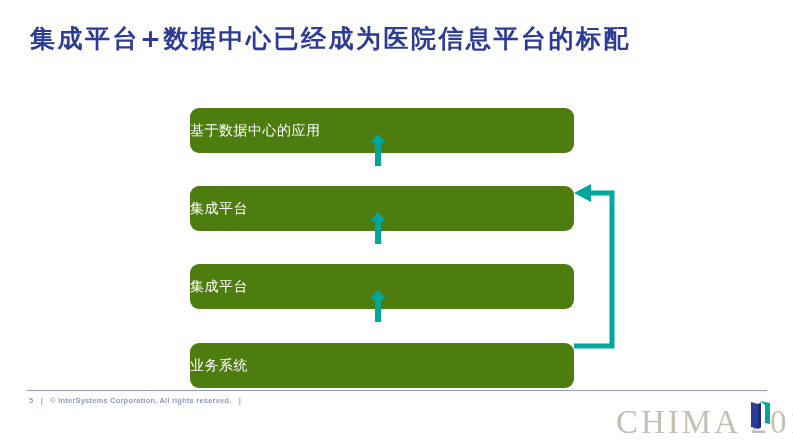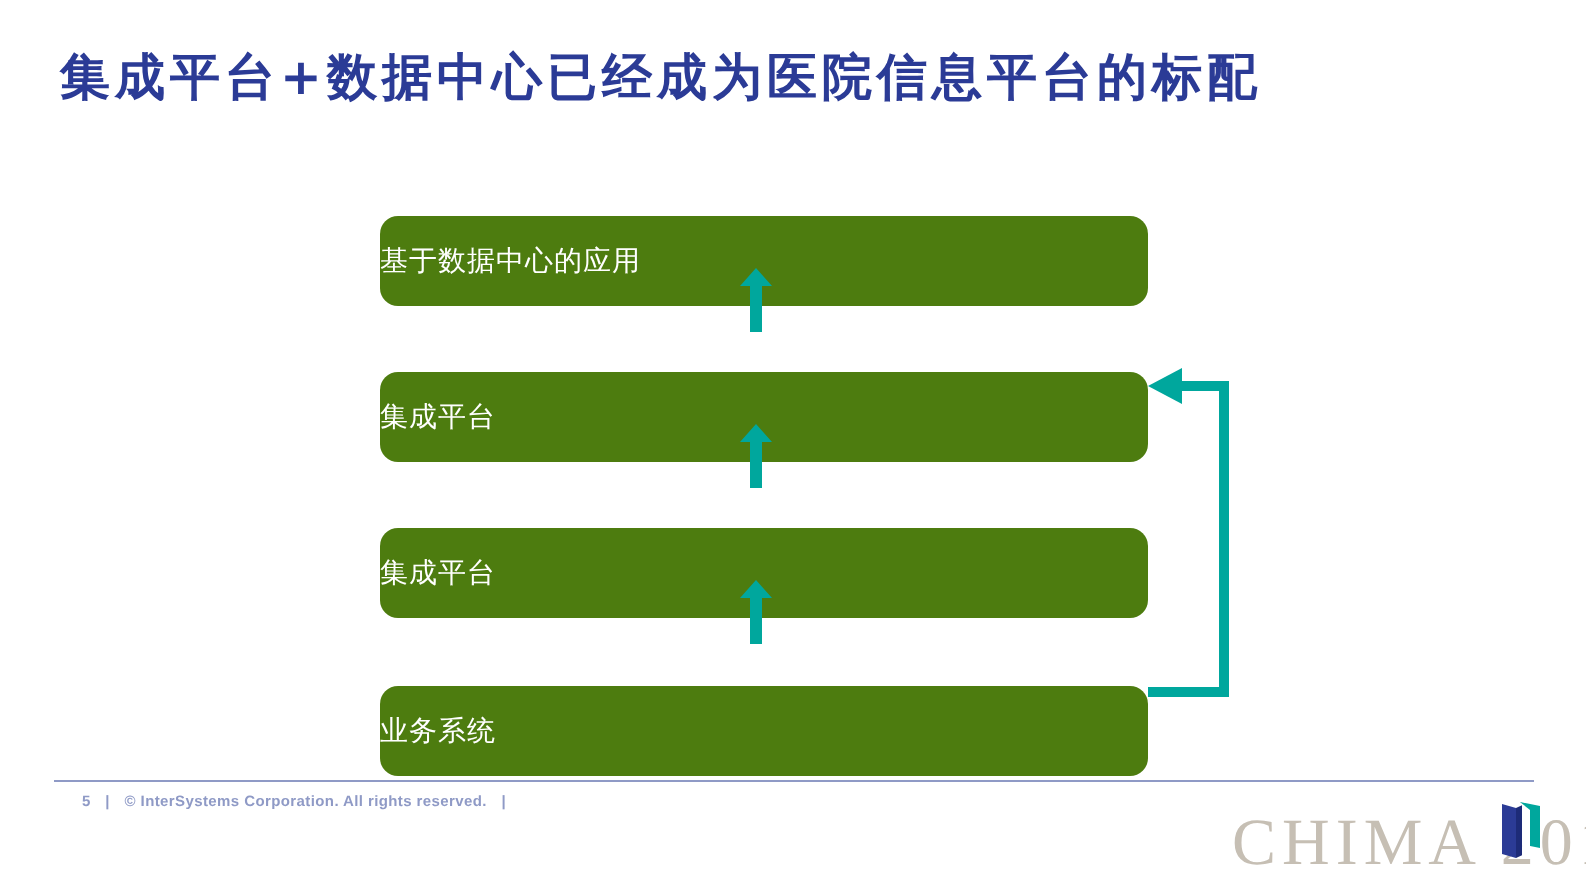--- a/index.html
+++ b/index.html
@@ -97,21 +97,20 @@
   .footer-text {
     position: absolute;
     left: 29px;
     top: 396px;
     font-size: 7.5px;
     letter-spacing: 0.2px;
     color: #8f9ac6;
     font-weight: 700;
     white-space: nowrap;
     font-family: "Liberation Sans", sans-serif;
-    margin-left: 12px;
   }
   .footer-text .sep { padding: 0 5px; color: #8f9ac6; }
 
   
   .chima-logo {
     position: absolute;
     left: 616px;
     top: 404px;
     width: 170px;
     height: 40px;

